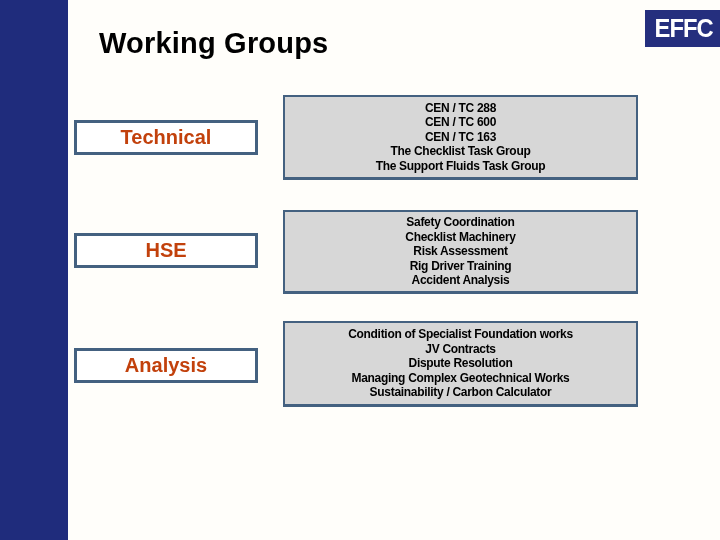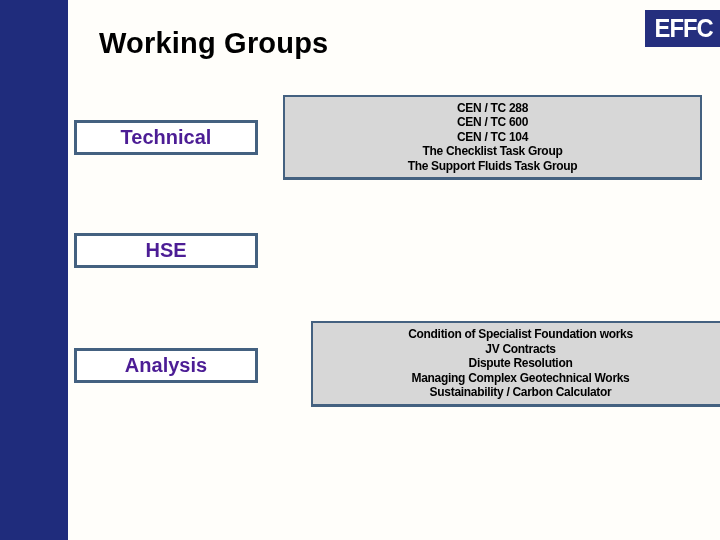--- a/index.html
+++ b/index.html
@@ -26,36 +26,36 @@
   }
   .logo-text{
     color:#ffffff;font-weight:bold;font-size:25px;
     letter-spacing:-1px;transform:scaleX(0.95);
     font-family:"Liberation Sans",sans-serif;
   }
   .label-box{
     position:absolute;left:74px;width:184px;height:35px;
     background:#ffffff;border:3px solid #446180;box-sizing:border-box;
     display:flex;align-items:center;justify-content:center;
-    font-size:20px;font-weight:bold;color:#4c1d95;
+    font-size:20px;font-weight:bold;color:#c2410c;
   }
   .content-box{
-    position:absolute;left:283px;width:419px;
+    position:absolute;left:283px;width:355px;
     background:#d7d7d7;border:2px solid #446180;border-bottom-width:3px;
     box-sizing:border-box;
     display:flex;flex-direction:column;align-items:center;justify-content:center;
     font-size:12px;font-weight:bold;color:#000;
     line-height:14.4px;letter-spacing:-0.3px;text-align:center;
   }
   .label-technical{top:120px;}
   .label-hse{top:233px;text-align:right;}
   .label-contracts{top:348px;}
   .box-technical{top:95px;height:85px;}
   .box-hse{top:210px;height:84px;}
-  .box-contracts{top:321px;height:86px;margin-left:28px;}
+  .box-contracts{top:321px;height:86px;}
   .content-line{white-space:nowrap;}
 </style>
 </head>
 <body>
 
 <div class="slide">
 
   <div class="accent-bar"></div>
 
   <h1 class="slide-title" style="margin:0;">Working Groups</h1>
@@ -63,27 +63,34 @@
   <div class="logo">
     <span class="logo-text">EFFC</span>
   </div>
 
   <div class="label-box label-technical">
     <span>Technical</span>
   </div>
   <div class="content-box box-technical">
     <div class="content-line">CEN / TC 288</div>
     <div class="content-line">CEN / TC 600</div>
-    <div class="content-line">CEN / TC 104</div>
+    <div class="content-line">CEN / TC 163</div>
     <div class="content-line">The Checklist Task Group</div>
     <div class="content-line">The Support Fluids Task Group</div>
   </div>
 
   <div class="label-box label-hse">
     <span>HSE</span>
+  </div>
+  <div class="content-box box-hse">
+    <div class="content-line">Safety Coordination</div>
+    <div class="content-line">Checklist Machinery</div>
+    <div class="content-line">Risk Assessment</div>
+    <div class="content-line">Rig Driver Training</div>
+    <div class="content-line">Accident Analysis</div>
   </div>
 
   <div class="label-box label-contracts">
     <span>Analysis</span>
   </div>
   <div class="content-box box-contracts">
     <div class="content-line">Condition of Specialist Foundation works</div>
     <div class="content-line">JV Contracts</div>
     <div class="content-line">Dispute Resolution</div>
     <div class="content-line">Managing Complex Geotechnical Works</div>

